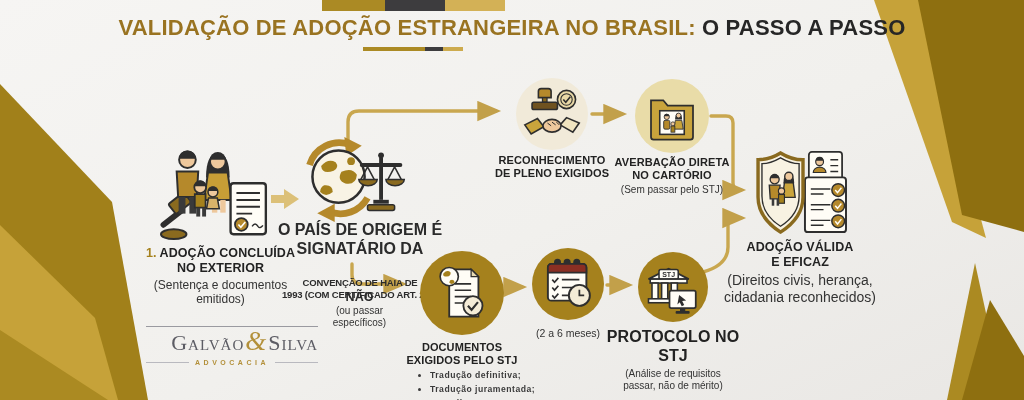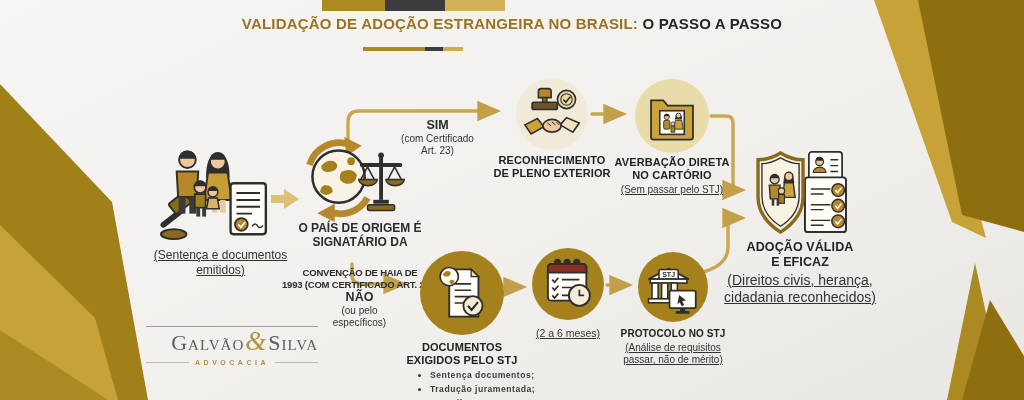--- a/index.html
+++ b/index.html
@@ -20,45 +20,45 @@
   .d6 { background:#ab8a22; clip-path:polygon(975px 263px,1005px 400px,947px 400px); }
   .d7 { background:#8e6f10; clip-path:polygon(990px 300px,1024px 356px,1024px 400px,962px 400px); }
 
   .topbar { position:absolute; top:0; left:322px; height:11px; display:flex; }
   .topbar span { display:block; height:100%; }
   .seg-g  { width:63px; background:#ab8a24; }
   .seg-d  { width:60px; background:#3d3c3e; }
   .seg-l  { width:60px; background:#d3b156; }
 
   .title { position:absolute; top:15px; left:0; right:0; text-align:center;
-           font-size:15px; font-weight:bold; letter-spacing:.2px; }
+           font-size:22px; font-weight:bold; letter-spacing:.2px; }
   .title .gold { color:#997321; }
   .title .dark { color:#262626; }
 
   .divider { position:absolute; top:47px; left:363px; height:4px; display:flex; }
   .divider .a { width:62px; background:#ab8a24; }
   .divider .b { width:18px; background:#3d3c3e; }
   .divider .c { width:20px; background:#cdab4e; }
 
   .connectors { position:absolute; inset:0; z-index:1; }
   .node, .tblock { z-index:2; }
 
   .circle { position:absolute; border-radius:50%; display:flex; align-items:center; justify-content:center; z-index:2; }
   .c-light { background:#f1ead9; }
   .c-tan   { background:#e9dca8; }
   .c-gold  { background:#a5811d; }
 
   .tblock { position:absolute; text-align:center; }
   .pre { white-space:pre-line; }
   .ntitle { font-weight:bold; font-size:11px; line-height:1.18; color:#222; letter-spacing:.1px; }
-  .nsub   { font-size:10px; line-height:1.22; color:#333; margin-top:2px;text-decoration:underline; }
+  .nsub   { font-size:10px; line-height:1.22; color:#333; margin-top:2px; }
   .big    { font-size:12.5px; }
   .gold-num { color:#a5811d; margin-right:3px; }
 
-  .q-title { font-weight:bold; font-size:12px; line-height:1.18; }
+  .q-title { font-weight:bold; font-size:16px; line-height:1.18; }
   .q-sub   { font-weight:bold; font-size:9.5px; line-height:1.25; letter-spacing:-.2px; margin-top:18px; }
 
   .branch-label { font-weight:bold; font-size:12.5px; line-height:1.1; }
   .branch-sub   { font-size:10px; line-height:1.2; color:#333; }
 
   .bullets { margin:3px 0 0; padding-left:14px; text-align:left;
              font-size:8.6px; font-weight:bold; letter-spacing:.5px;
              color:#3b3b3b; line-height:1.6; }
   .bullets li { margin:0; }
 
@@ -144,20 +144,22 @@
     <path d="M59.5 53 h9 l2 11 h-13 z" fill="#d9b36a" stroke="#2e2e2e" stroke-width="1.6"></path>
     <g>
       <rect x="82" y="38" width="36" height="52" rx="3" fill="#fffdf7" stroke="#2e2e2e" stroke-width="2.4"></rect>
       <path d="M88 48 h24 M88 55 h24 M88 62 h24 M88 69 h16" stroke="#2e2e2e" stroke-width="2" fill="none"></path>
       <circle cx="93" cy="80" r="6.5" fill="#b5892b" stroke="#2e2e2e" stroke-width="1.8"></circle>
       <path d="M90 80 l2.5 3 4.5 -5.5" stroke="#fffdf7" stroke-width="1.6" fill="none"></path>
       <path d="M104 82 q3 -5 6 0 q2 3 5 -1" stroke="#2e2e2e" stroke-width="1.5" fill="none"></path>
     </g>
   </svg>
   <div class="tblock" style="left:138px;top:246px;width:165px">
+    <div class="ntitle big"><span class="gold-num">1.</span><span class="pre">ADOÇÃO CONCLUÍDA
+NO EXTERIOR</span></div>
     <div class="nsub pre" style="font-size:12px">(Sentença e documentos
 emitidos)</div>
   </div>
 
   <svg class="abs node" style="left:296px;top:136px" width="116" height="89" viewBox="0 0 120 92">
     <path d="M14 30 A32 32 0 0 1 56 9" stroke="#b5892b" stroke-width="7" fill="none"></path>
     <path d="M50 1 L68 10 L52 21 Z" fill="#b5892b"></path>
     <path d="M74 64 A32 32 0 0 1 34 78" stroke="#b5892b" stroke-width="7" fill="none"></path>
     <path d="M40 70 L22 80 L40 89 Z" fill="#b5892b"></path>
     <circle cx="44" cy="42" r="27" fill="#f8f3e5" stroke="#2e2e2e" stroke-width="2.6"></circle>
@@ -177,48 +179,43 @@
       <rect x="74" y="71" width="28" height="6" rx="2" fill="#8a6a1f" stroke="#2e2e2e" stroke-width="1.6"></rect>
     </g>
   </svg>
   <div class="tblock" style="left:272px;top:221px;width:176px">
     <div class="q-title pre">O PAÍS DE ORIGEM É
 SIGNATÁRIO DA</div>
     <div class="q-sub pre">CONVENÇÃO DE HAIA DE
 1993 (COM CERTIFICADO ART. 23)?</div>
   </div>
 
-  <div class="tblock" style="left:385px;top:119px;width:105px">
-    <div class="branch-label">SIM</div>
-    <div class="branch-sub pre">(com Certificado
-Art. 23)</div>
-  </div>
   <div class="tblock" style="left:312px;top:291px;width:95px">
     <div class="branch-label">NÃO</div>
-    <div class="branch-sub pre">(ou pelo
+    <div class="branch-sub pre">(ou passar
 específicos)</div>
   </div>
 
   <div class="circle c-light" style="left:516px;top:78px;width:72px;height:72px">
     <svg width="58" height="58" viewBox="0 0 64 64">
       <path d="M20 4 h8 a3 3 0 0 1 3 3 v7 h-14 v-7 a3 3 0 0 1 3 -3 z" fill="#b5892b" stroke="#2e2e2e" stroke-width="1.8"></path>
       <rect x="21.5" y="14" width="5" height="5" fill="#8a6a1f" stroke="#2e2e2e" stroke-width="1.4"></rect>
       <rect x="10" y="19" width="28" height="8" rx="2" fill="#6f5220" stroke="#2e2e2e" stroke-width="1.8"></rect>
       <circle cx="48" cy="16" r="10" fill="#ead9a6" stroke="#2e2e2e" stroke-width="1.8"></circle>
       <circle cx="48" cy="16" r="6.3" fill="none" stroke="#2e2e2e" stroke-width="1.2"></circle>
       <path d="M44.5 16 l2.7 3 5 -6" stroke="#2e2e2e" stroke-width="1.8" fill="none"></path>
       <path d="M2 44 l14 -7 7 9 -14 8 z" fill="#c9a43c" stroke="#2e2e2e" stroke-width="1.8"></path>
       <path d="M62 42 l-14 -6 -7 8 14 8 z" fill="#f0e4c0" stroke="#2e2e2e" stroke-width="1.8"></path>
       <ellipse cx="32" cy="45" rx="10" ry="7" fill="#eec89c" stroke="#2e2e2e" stroke-width="1.8"></ellipse>
       <path d="M27 42 l4 3 M32 41 l4 3 M37 41 l3 3" stroke="#2e2e2e" stroke-width="1.1" fill="none"></path>
     </svg>
   </div>
   <div class="tblock" style="left:482px;top:154px;width:140px">
     <div class="ntitle pre">RECONHECIMENTO
-DE PLENO EXTERIOR</div>
+DE PLENO EXIGIDOS</div>
   </div>
 
   <div class="circle c-tan" style="left:635px;top:79px;width:74px;height:74px">
     <svg width="56" height="56" viewBox="0 0 64 64">
       <path d="M8 14 h14 l5 6 h29 v36 a3 3 0 0 1 -3 3 h-42 a3 3 0 0 1 -3 -3 z" fill="#c9a43c" stroke="#2e2e2e" stroke-width="2"></path>
       <rect x="18" y="26" width="28" height="27" fill="#fffdf6" stroke="#2e2e2e" stroke-width="1.8"></rect>
       <circle cx="26" cy="33" r="3" fill="#eec89c" stroke="#2e2e2e" stroke-width="1"></circle>
       <path d="M23 32.4 a3 3 0 0 1 6 0 z" fill="#2e2e2e"></path>
       <rect x="22.5" y="37" width="7" height="10" rx="1.5" fill="#b5892b" stroke="#2e2e2e" stroke-width="1"></rect>
       <path d="M35.5 36 q0 -7 4 -7 q4 0 4 7 z" fill="#2e2e2e"></path>
@@ -244,21 +241,21 @@
       <path d="M21 20 q4.5 -1.5 5 2.5 q-3.5 3 -6 0 z" fill="#a5811d"></path>
       <circle cx="46" cy="48" r="10.5" fill="#f4ecd7" stroke="#2e2e2e" stroke-width="2"></circle>
       <path d="M40.5 48 l4 4.5 7 -8.5" stroke="#2e2e2e" stroke-width="2.4" fill="none"></path>
     </svg>
   </div>
   <div class="tblock" style="left:392px;top:341px;width:140px">
     <div class="ntitle pre">DOCUMENTOS
 EXIGIDOS PELO STJ</div>
   </div>
   <ul class="bullets abs" style="left:416px;top:366px;width:130px;z-index:2">
-    <li>Sentença documentos;</li>
+    <li>Tradução definitiva;</li>
     <li>Tradução juramentada;</li>
     <li>Apostilamento.</li>
   </ul>
 
   <div class="circle c-gold" style="left:532px;top:248px;width:72px;height:72px">
     <svg width="56" height="56" viewBox="0 0 64 64">
       <circle cx="20" cy="7" r="4" fill="#2e2e2e"></circle>
         <circle cx="31" cy="7" r="4" fill="#2e2e2e"></circle>
         <circle cx="42" cy="7" r="4" fill="#2e2e2e"></circle>
       <rect x="9" y="9" width="44" height="42" rx="4" fill="#fffdf6" stroke="#2e2e2e" stroke-width="2.2"></rect>
@@ -283,21 +280,21 @@
       <rect x="19" y="27.5" width="7" height="18" fill="#fffdf6" stroke="#2e2e2e" stroke-width="1.8"></rect>
       <rect x="30" y="27.5" width="7" height="18" fill="#fffdf6" stroke="#2e2e2e" stroke-width="1.8"></rect>
       <rect x="4" y="45.5" width="46" height="4.5" fill="#fffdf6" stroke="#2e2e2e" stroke-width="1.8"></rect>
       <rect x="28" y="36" width="30" height="20" rx="2" fill="#fffdf6" stroke="#2e2e2e" stroke-width="2"></rect>
       <path d="M39 41 l8 6.5 -4.5 .5 2.3 4.6 -2.8 1.4 -2.3 -4.6 -2.7 2.7 z" fill="#2e2e2e"></path>
       <rect x="40" y="56" width="6" height="3.5" fill="#2e2e2e"></rect>
       <rect x="35" y="59.5" width="16" height="3" rx="1" fill="#2e2e2e"></rect>
     </svg>
   </div>
   <div class="tblock" style="left:595px;top:328px;width:156px">
-    <div class="ntitle" style="font-size:10px">PROTOCOLO NO STJ</div>
+    <div class="ntitle" style="font-size:16px">PROTOCOLO NO STJ</div>
     <div class="nsub pre">(Análise de requisitos
 passar, não de mérito)</div>
   </div>
 
   <svg class="abs node" style="left:748px;top:150px" width="110" height="86" viewBox="0 0 112 88">
     <rect x="62" y="2" width="34" height="40" rx="3" fill="#fffdf6" stroke="#2e2e2e" stroke-width="1.8"></rect>
     <circle cx="73" cy="12" r="4" fill="#eec89c" stroke="#2e2e2e" stroke-width="1.2"></circle>
     <path d="M69 11 a4 4 0 0 1 8 0 z" fill="#2e2e2e"></path>
     <path d="M66.5 23 a6.5 5.5 0 0 1 13 0 z" fill="#b5892b" stroke="#2e2e2e" stroke-width="1.2"></path>
     <path d="M84 10 h8 M84 16 h8 M84 22 h8" stroke="#2e2e2e" stroke-width="1.4"></path>

